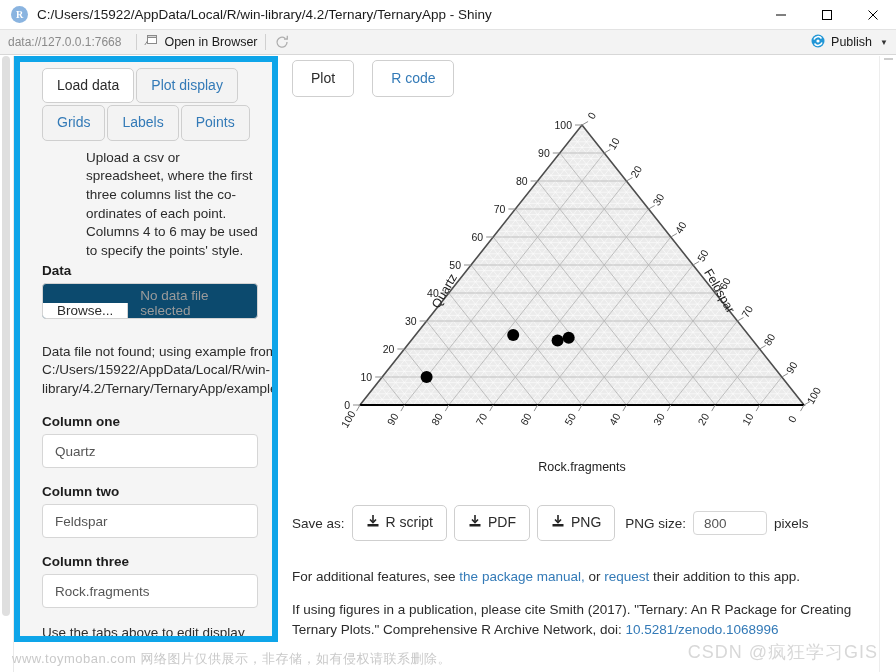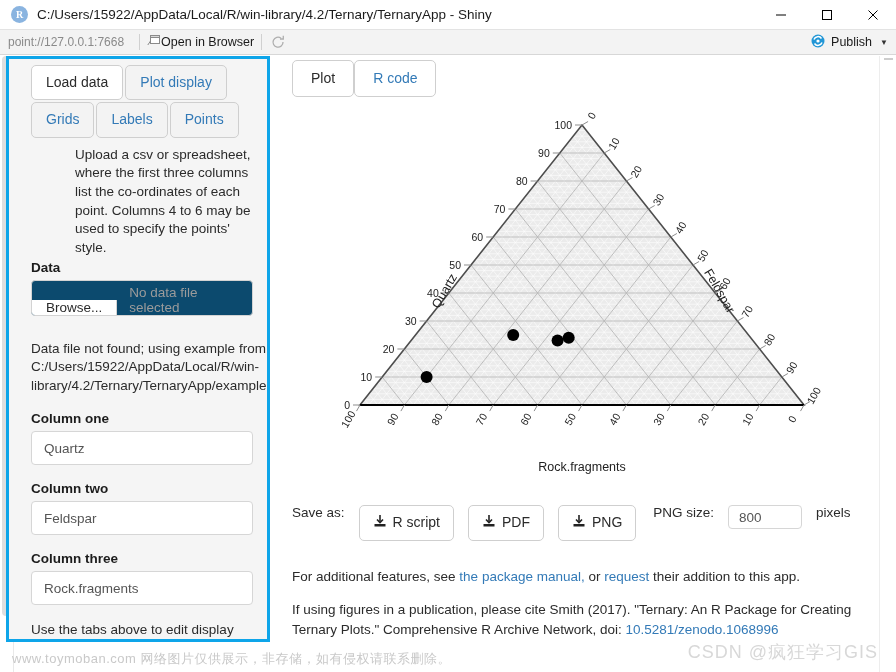--- a/index.html
+++ b/index.html
@@ -68,21 +68,21 @@
   }
   #url-text {
     font-size: 12px;
     color: #8a8a8a;
     padding-right: 8px;
   }
   .tb-sep {
     width: 1px; height: 16px; background: #d0d0d0; margin: 0 7px;
   }
   #open-in-browser {
-    display: flex; align-items: center; 
+    display: flex; align-items: center; gap: 6px;
     font-size: 12.5px; color: #1a1a1a;
     cursor: default;
   }
   #reload-btn { margin-left: 2px; opacity: .5; display:flex; align-items:center;}
   #publish-area {
     margin-left: auto;
     display: flex; align-items: center; gap: 5px;
     font-size: 12.5px;
     color: #1a1a1a;
   }
@@ -99,23 +99,23 @@
     position: absolute; left: 0; top: 0; width: 13px; height: 100%;
     background: #ffffff; border-right: 1px solid #e9e9e9;
   }
   #left-scroll-thumb {
     position: absolute; left: 2px; top: 0px; width: 8px; height: 560px;
     background: #dfdfdf; border-radius: 4px;
   }
 
   #sidebar {
     position: absolute;
-    left: 6px; top: 0; width: 264px; bottom: 30px;
+    left: 14px; top: 0; width: 264px; bottom: 30px;
     background: #f5f5f5;
-    border: 3px solid #0ea5e9;
+    border: 6px solid #0ea5e9;
     box-sizing: border-box;
     padding: 6px 14px 10px 22px;
     overflow: hidden;
   }
   .tab-row { display: flex; flex-wrap: wrap; gap: 0; }
   .tabbtn {
     border: 1px solid #cfcfcf;
     border-radius: 5px;
     background: #f3f3f3;
     color: #337ab7;
@@ -195,21 +195,21 @@
     line-height: 1.38;
     margin-top: 16px;
   }
 
   
   #mainpanel {
     position: absolute;
     left: 292px; top: 0; right: 16px; bottom: 0;
     overflow: hidden;
   }
-  #main-tabs { display: flex; gap: 0; padding-top: 4px; }
+  #main-tabs { display: flex; gap: 18px; padding-top: 4px; }
   .mtab {
     border: 1px solid #cfcfcf;
     border-radius: 5px;
     background: #ffffff;
     color: #337ab7;
     font-size: 14px;
     padding: 10px 18px;
     cursor: pointer;
     line-height: 1.1;
   }
@@ -218,21 +218,22 @@
   #plot-wrap {
     position: relative;
     width: 580px;
     height: 390px;
     margin-top: 6px;
   }
   #plot-svg { display: block; }
 
   #save-row {
     display: flex;
-    gap: 14px;
+    align-items: center;
+    gap: 7px;
     margin-top: 12px;
   }
   #save-label { font-size: 13.5px; color: #2b2b2b; }
   .dlbtn {
     border: 1px solid #cfcfcf;
     border-radius: 5px;
     background: #ffffff;
     color: #2b2b2b;
     font-size: 14px;
     padding: 8px 13px;
@@ -318,21 +319,21 @@
     <div class="winbtn">
       <svg width="12" height="12" viewBox="0 0 12 12">
           <line x1="1.5" y1="1.5" x2="10.5" y2="10.5" stroke="#000" stroke-width="1"></line>
           <line x1="10.5" y1="1.5" x2="1.5" y2="10.5" stroke="#000" stroke-width="1"></line>
         </svg>
     </div>
   </div>
 </div>
 
 <div id="browser-toolbar">
-  <span id="url-text">point://127.0.0.1:7668</span>
+  <span id="url-text">data://127.0.0.1:7668</span>
   <span class="tb-sep"></span>
   <span id="open-in-browser">
     <span>
       <svg width="14" height="13" viewBox="0 0 14 13">
         <rect x="3.5" y="1.5" width="9" height="8" fill="#fff" stroke="#8a8a8a" stroke-width="1"></rect>
         <rect x="3.5" y="1.5" width="9" height="2" fill="#d8d8d8" stroke="#8a8a8a" stroke-width="1"></rect>
         <path d="M3.5 7 L0.8 11" stroke="#8a8a8a" stroke-width="1" fill="none"></path>
       </svg>
     </span>
     <span>Open in Browser</span>

